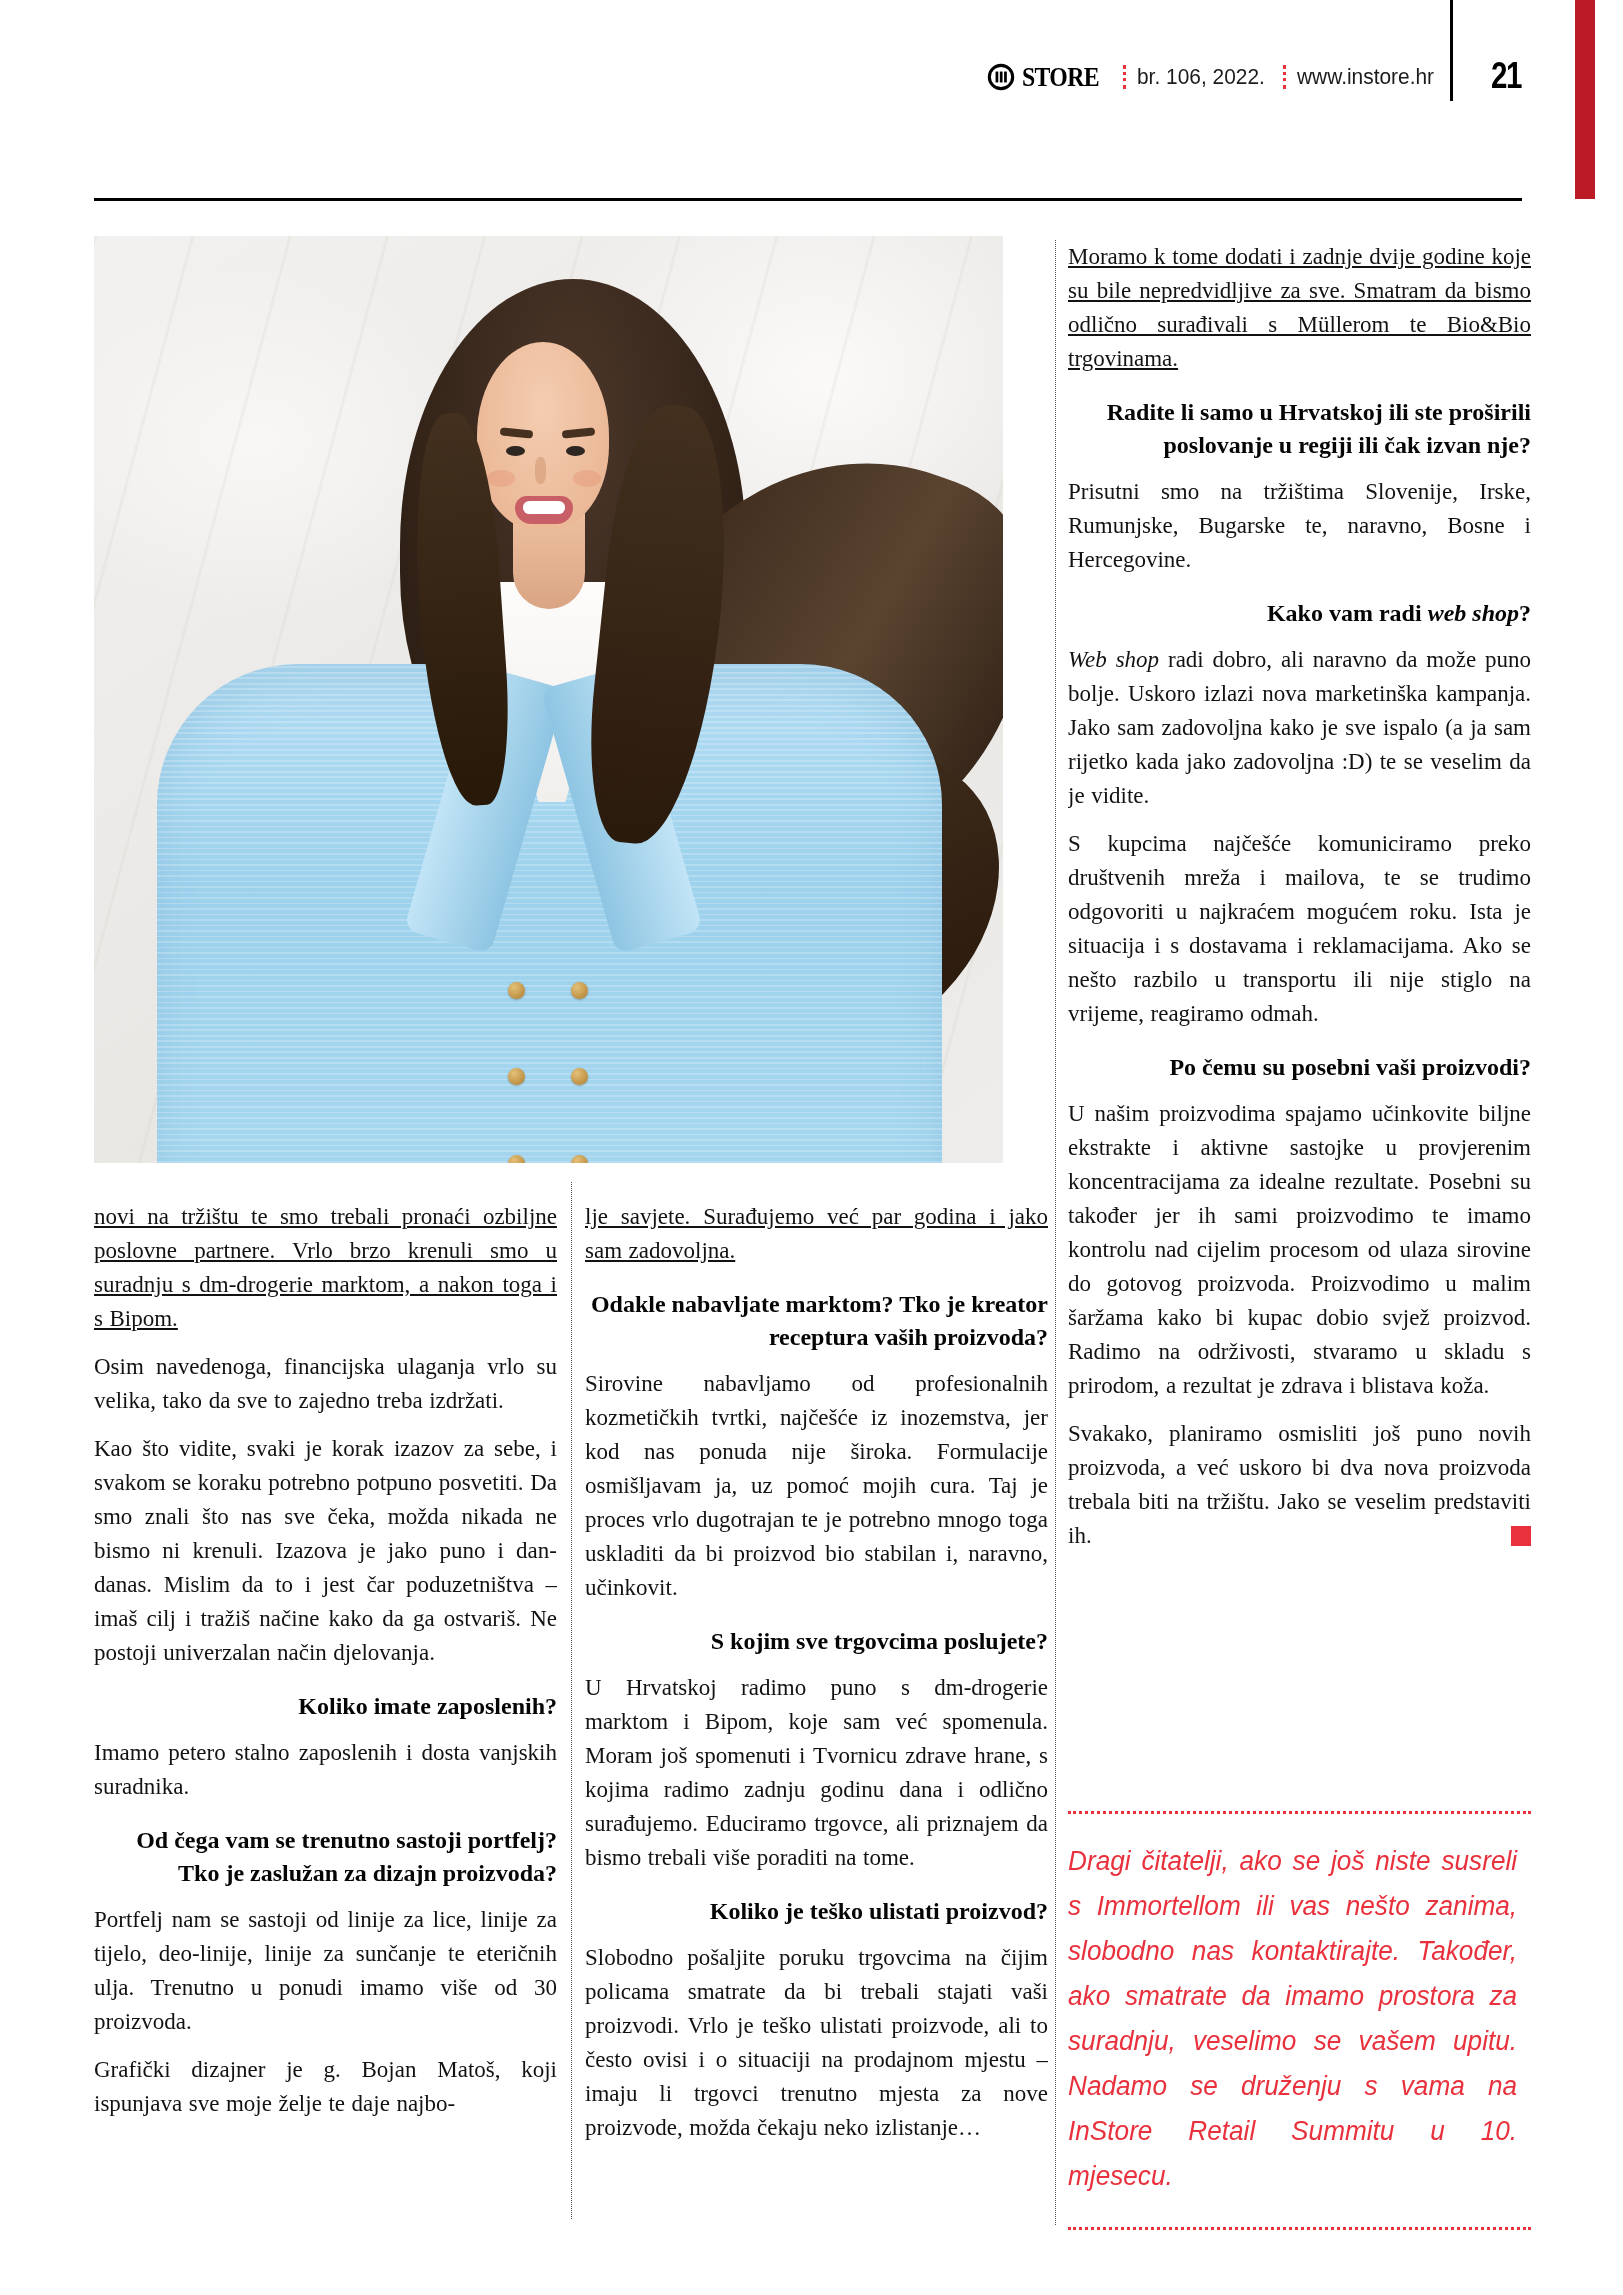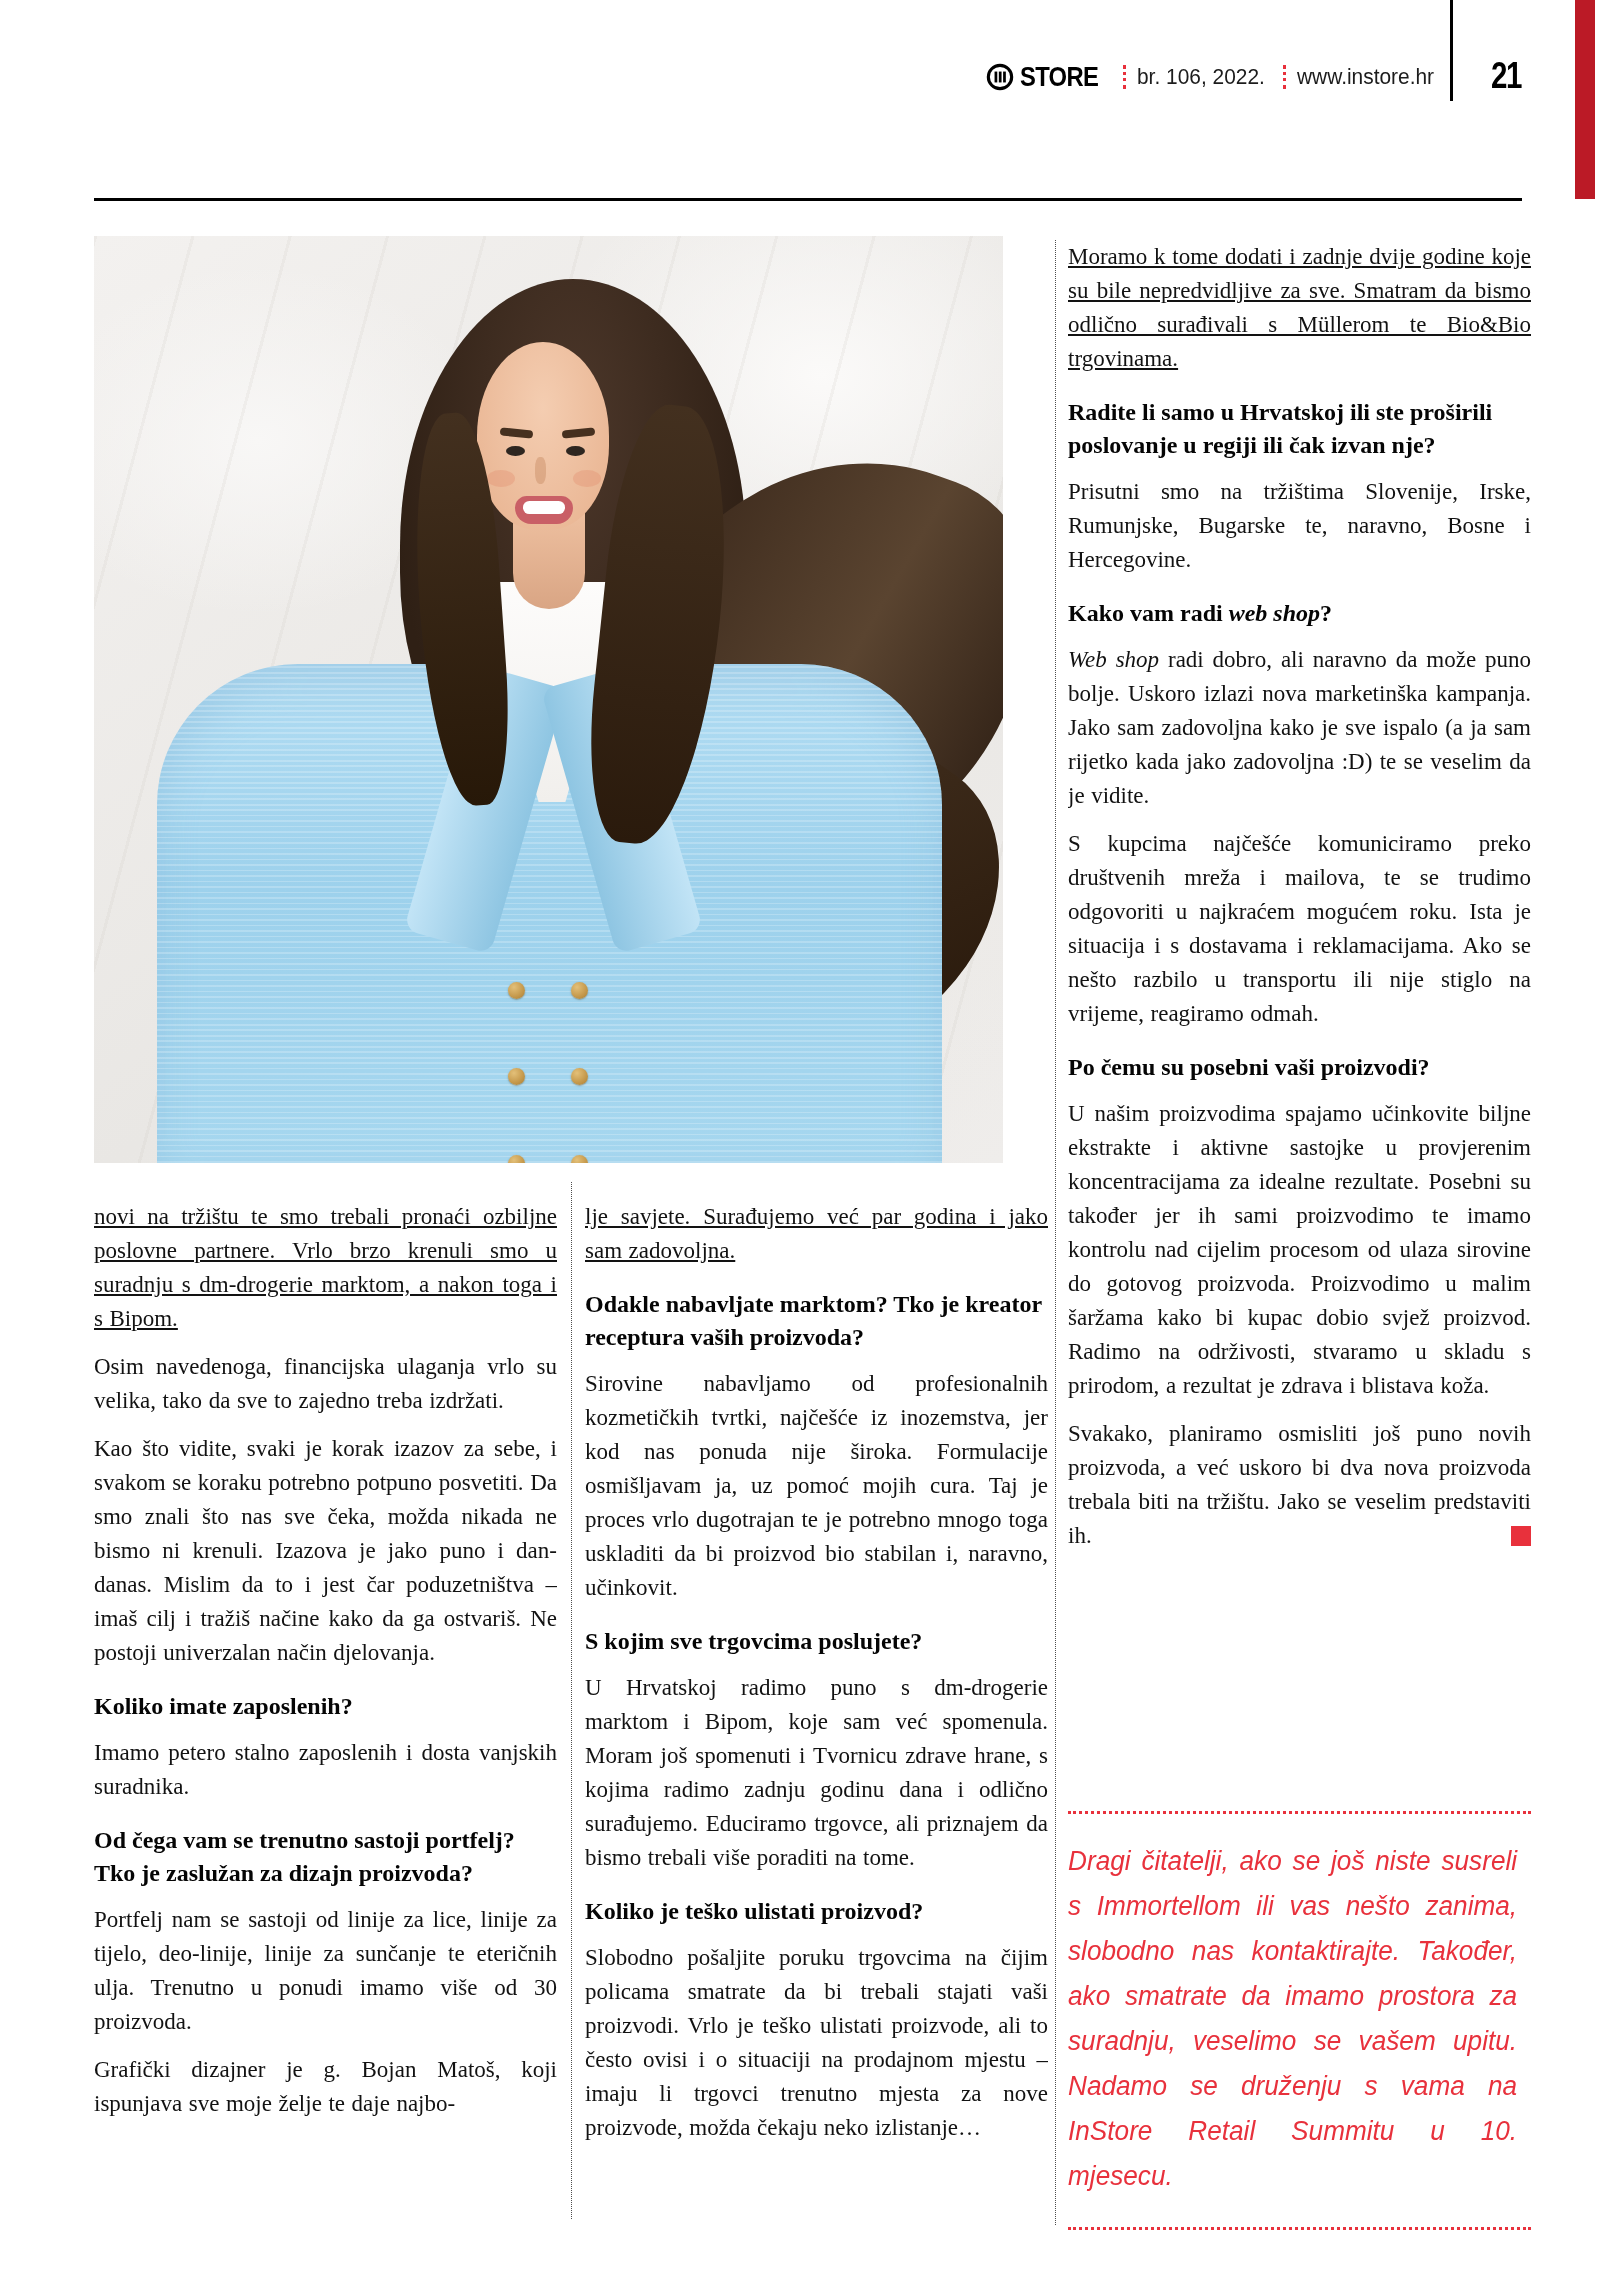--- a/index.html
+++ b/index.html
@@ -2,37 +2,37 @@
 <html lang="hr" style="font-size:12.6px"><head>
 <meta charset="utf-8">
 <style>
   html,body{margin:0;padding:0;background:#ffffff;}
   .page{position:relative;width:1623px;height:2295px;background:#ffffff;overflow:hidden;
         font-family:"Liberation Serif",serif;color:#111;}
 
   
   .masthead{position:absolute;top:58px;right:182px;height:38px;display:flex;align-items:center;gap:11px;
             font-family:"Liberation Sans",sans-serif;white-space:nowrap;}
-  .logo-wrap{display:flex;align-items:center;gap:6.3px;}
+  .logo-wrap{display:flex;align-items:center;gap:6.3px;font-family:Liberation Serif, serif;}
   .logo-store{font-weight:bold;font-size:28px;letter-spacing:-0.8px;transform:scaleX(.85);transform-origin:left center;color:#000;}
   .mast-sep{height:23.6px;width:0;border-left:3.1px dotted #E8313C;}
   .mast-issue,.mast-site{font-size:22px;color:#1c1c1c;letter-spacing:0;transform:scaleX(.95);transform-origin:left center;}
   .mast-vline{position:absolute;left:1450px;top:0;width:3.1px;height:101px;background:#000;}
   .page-num{position:absolute;left:1491px;top:55px;font-family:"Liberation Sans",sans-serif;
             font-weight:bold;font-size:36px;letter-spacing:-1.6px;transform:scaleX(.82);transform-origin:left center;color:#000;}
   .mast-rule{position:absolute;left:94px;top:198px;width:1428px;height:3.1px;background:#000;}
   .corner-bar{position:absolute;left:1575px;top:0;width:20.4px;height:199px;background:#BB1A26;}
 
   
   .col{position:absolute;width:463px;overflow:hidden;}
   .col-left{left:94px;top:1200px;height:1030px;}
   .col-mid{left:585px;top:1200px;height:1030px;}
   .col-right{left:1068px;top:240px;height:1564px;}
   .para{font-size:23px;line-height:34px;text-align:justify;margin:0 0 14px 0;word-spacing:0.8px;color:#121212;}
-  .head{font-size:24px;line-height:33px;font-weight:bold;margin:20.4px 0 12.6px 0;text-align:left;color:#050505;}
+  .head{font-size:24px;line-height:33px;font-weight:bold;margin:20.4px 0 12.6px 0;text-align:right;color:#050505;}
   .col .head:first-child,.col .para:first-child{margin-top:0;text-decoration:underline;}
   .it{font-style:italic;}
   .rel{position:relative;}
   .endmark{position:absolute;right:0;bottom:7px;width:19.6px;height:19.6px;background:#E8313C;display:inline-block;}
 
   .vsep{position:absolute;width:0;border-left:1.6px dotted #4d4d4d;}
   .vsep-1{left:571px;top:1182px;height:1037px;}
   .vsep-2{left:1055px;top:240px;height:1985px;}
 
   

